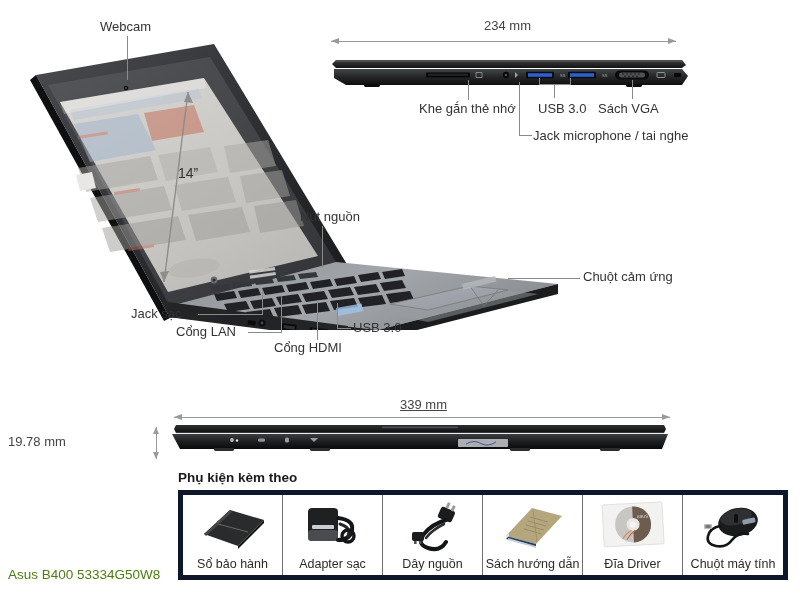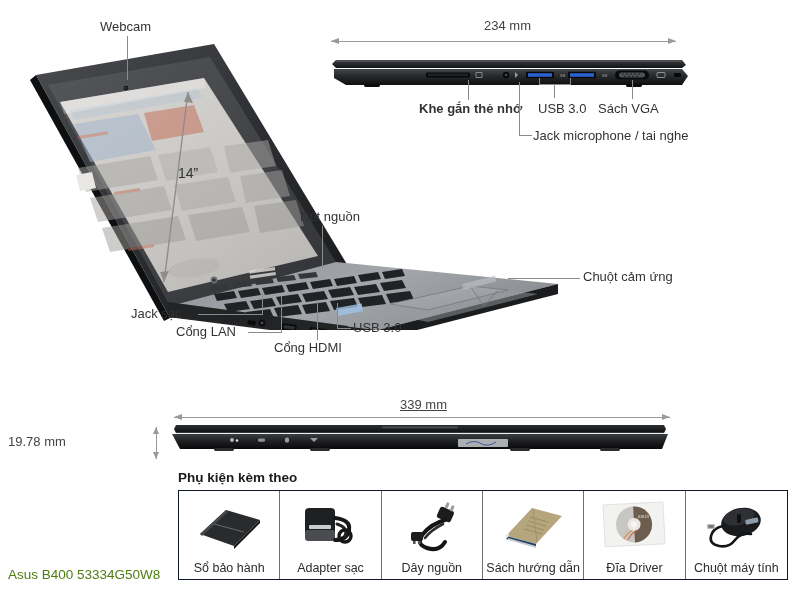--- a/index.html
+++ b/index.html
@@ -38,21 +38,21 @@
   
   #sideView{position:absolute;left:330px;top:52px;width:360px;height:45px;}
 
   
   #frontView{position:absolute;left:170px;top:415px;width:500px;height:45px;}
 
   
   #accGrid{
     position:absolute;left:178px;top:490px;width:610px;height:90px;
     display:grid;grid-template-columns:repeat(6,1fr);
-    border:1px solid #0f172a;box-sizing:border-box;background:#fff;
+    border:5px solid #0f172a;box-sizing:border-box;background:#fff;
   }
   .accCell{
     position:relative;border-right:1px solid #6f6f6f;box-sizing:border-box;
     display:flex;flex-direction:column;align-items:center;justify-content:flex-end;
   }
   .accCell:last-child{border-right:none;}
   .accArt{flex:1;width:100%;display:flex;align-items:center;justify-content:center;}
   .accName{font-size:12.5px;color:#2b2b2b;padding-bottom:4px;white-space:nowrap;}
   #accTitle{position:absolute;left:178px;top:470px;font-size:13.5px;}
   #modelName{position:absolute;left:8px;top:567px;font-size:13.5px;color:#4d7c0f;}
@@ -282,21 +282,21 @@
         <circle cx="303" cy="24.4" r="0.8"></circle>
           <circle cx="307" cy="24.4" r="0.8"></circle>
       </g>
     </g>
 
     <rect x="327" y="20.5" width="8" height="5" rx="1" fill="none" stroke="#9a9da1" stroke-width="0.9"></rect>
 
     <rect x="344" y="21" width="7" height="4" rx="1" fill="#08080a"></rect>
   </svg>
 
-  <div class="lbl" style="left:419px;top:102px;font-weight:bold;">Khe gắn thẻ nhớ</div>
+  <div class="lbl" style="left:419px;top:102px;">Khe gắn thẻ nhớ</div>
   <div class="ln v" style="left:468px;top:80px;height:20px;"></div>
 
   <div class="lbl" style="left:538px;top:102px;">USB 3.0</div>
   <div class="ln v" style="left:554px;top:84px;height:14px;"></div>
   <div class="ln h" style="left:539px;top:84px;width:31px;"></div>
   <div class="ln v" style="left:539px;top:78px;height:7px;"></div>
   <div class="ln v" style="left:570px;top:78px;height:7px;"></div>
 
   <div class="lbl" style="left:598px;top:102px;">Sách VGA</div>
   <div class="ln v" style="left:632px;top:80px;height:19px;"></div>

